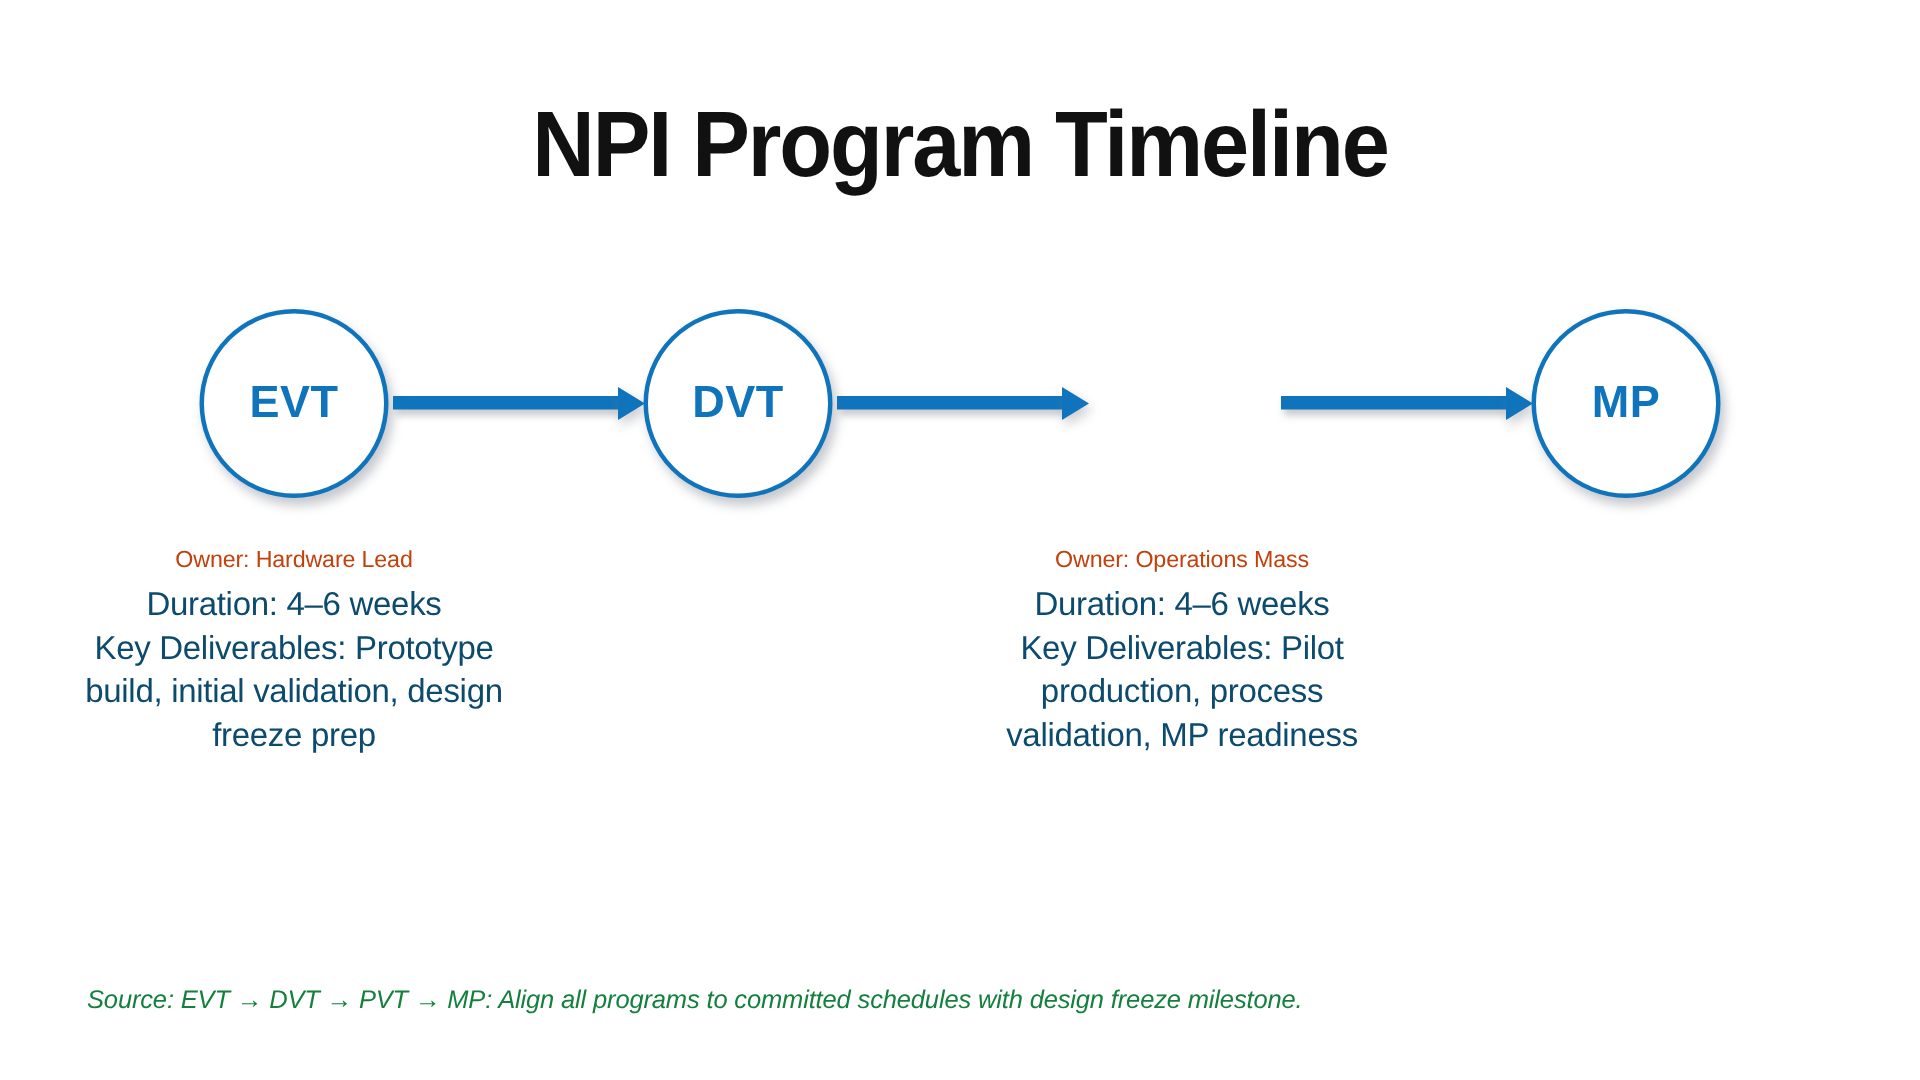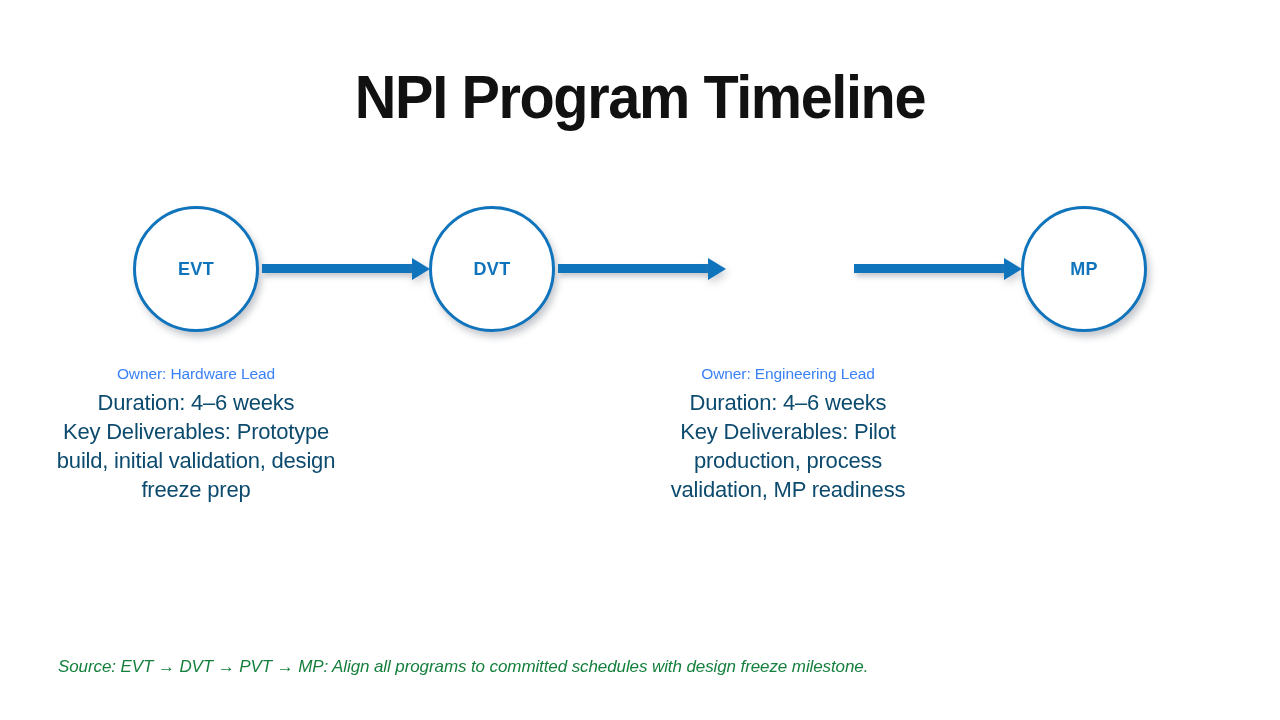--- a/index.html
+++ b/index.html
@@ -35,21 +35,21 @@
     position:absolute;
     top:0;
     width:126px; height:126px;
     border-radius:50%;
     background:#ffffff;
     border:3px solid #1074BC;
     box-shadow:3px 5px 7px rgba(120,125,135,0.42);
     display:flex; align-items:center; justify-content:center;
   }
   .node-label {
-    font-size:18px;
+    font-size:30px;
     font-weight:bold;
     color:#1074BC;
     letter-spacing:0.3px;
     line-height:1;
   }
   .node-0 { left:133px; }
   .node-1 { left:429px; }
   .node-2 { left:725px; }
   .node-3 { left:1021px; }
 
@@ -88,21 +88,21 @@
     display:flex;
   }
   .col {
     width:296px;
     padding:0 6px;
     text-align:center;
   }
   .col-0 { margin-left:48px; }
   .owner {
     font-size:15.5px;
-    color:#3b82f6;
+    color:#c2410c;
     line-height:1.35;
     letter-spacing:-0.1px;
   }
   .detail {
     margin-top:3px;
     font-size:22px;
     color:#0c4a6e;
     line-height:1.32;
     letter-spacing:-0.2px;
     white-space:pre-line;
@@ -163,21 +163,21 @@
     <div class="col col-0">
       <div class="owner">Owner: Hardware Lead</div>
       <div class="detail">Duration: 4–6 weeks
 Key Deliverables: Prototype build, initial validation, design freeze prep</div>
     </div>
 
     <div class="col">
     </div>
 
     <div class="col">
-      <div class="owner">Owner: Engineering Lead</div>
+      <div class="owner">Owner: Operations Mass</div>
       <div class="detail">Duration: 4–6 weeks
 Key Deliverables: Pilot production, process validation, MP readiness</div>
     </div>
 
 
   </div>
 
   <div class="source">Source: EVT → DVT → PVT → MP: Align all programs to committed schedules with design freeze milestone.</div>
 
 </div>

